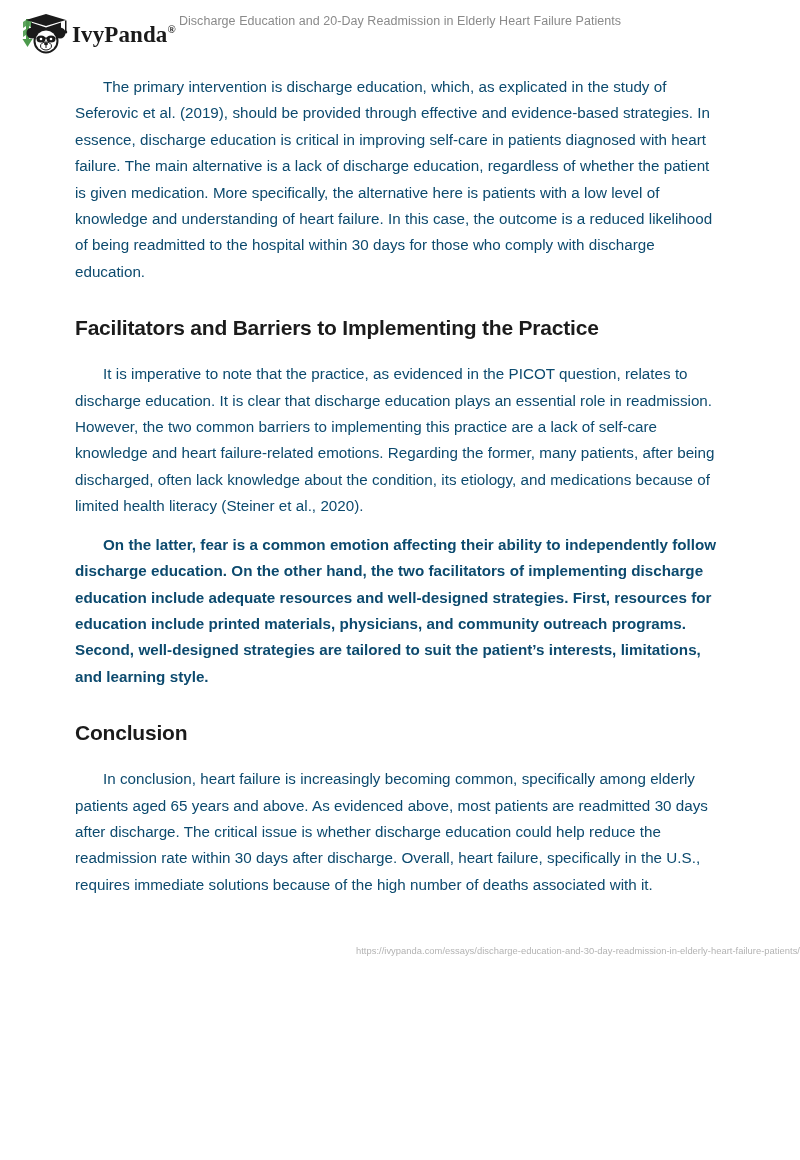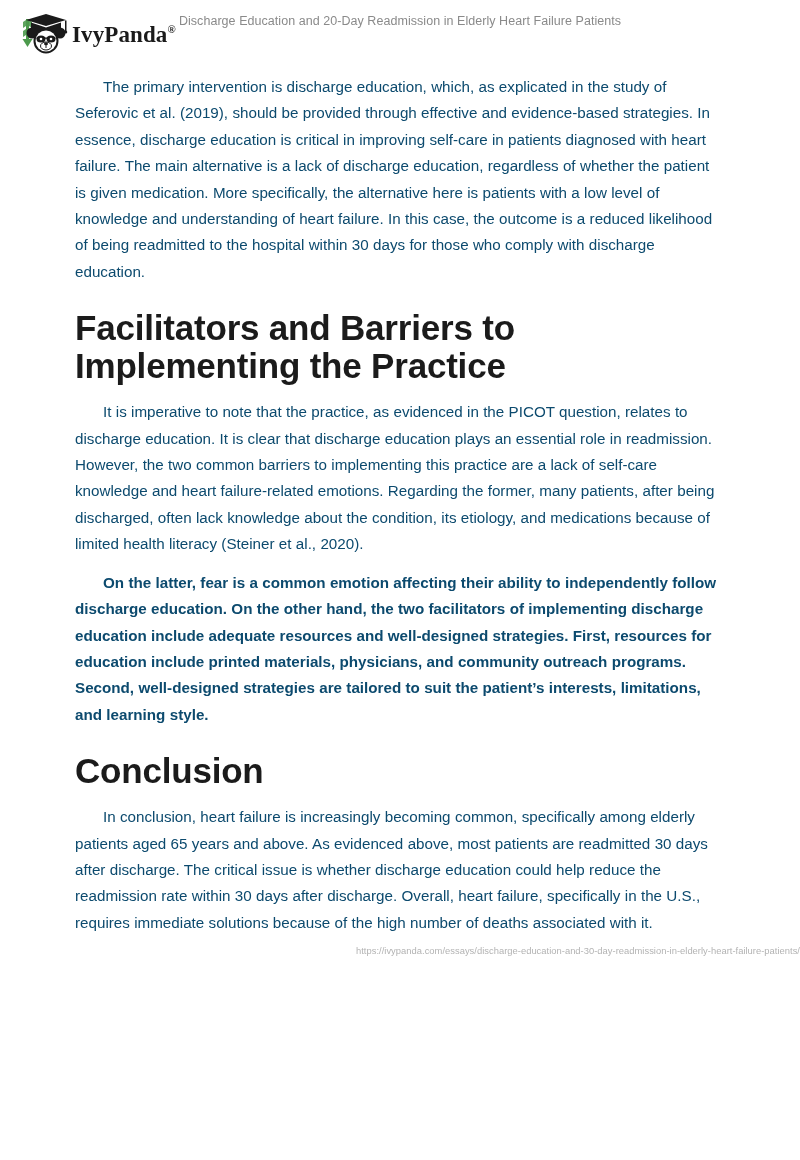--- a/index.html
+++ b/index.html
@@ -88,21 +88,21 @@
     text-indent: 28px;
     margin: 0 0 0 0;
     text-align: left;
     word-spacing: 0.1px;
   }
   .para + .para {
     margin-top: 12px;
     font-weight: bold;
   }
   h2.section-heading {
-    font-size: 35px;
+    font-size: 21px;
     line-height: 38px;
     font-weight: bold;
     color: #1b1b1b;
     margin: 24px 0 14px 0;
     letter-spacing: -0.2px;
   }
   h2.section-heading.tight {
   }
 
   

